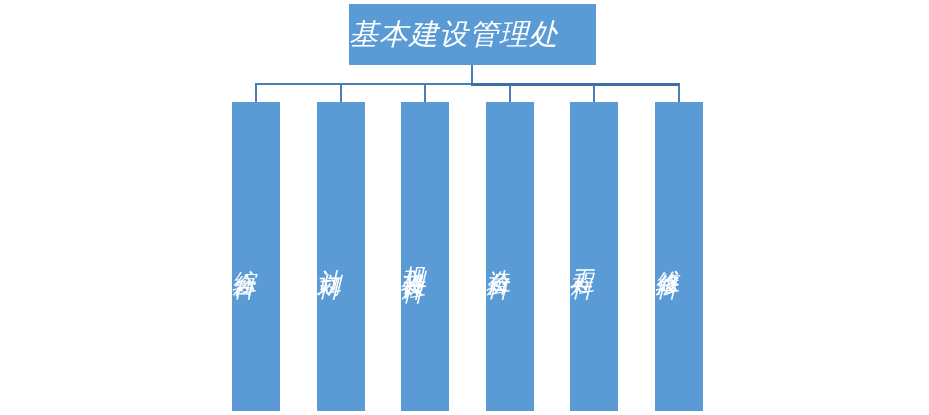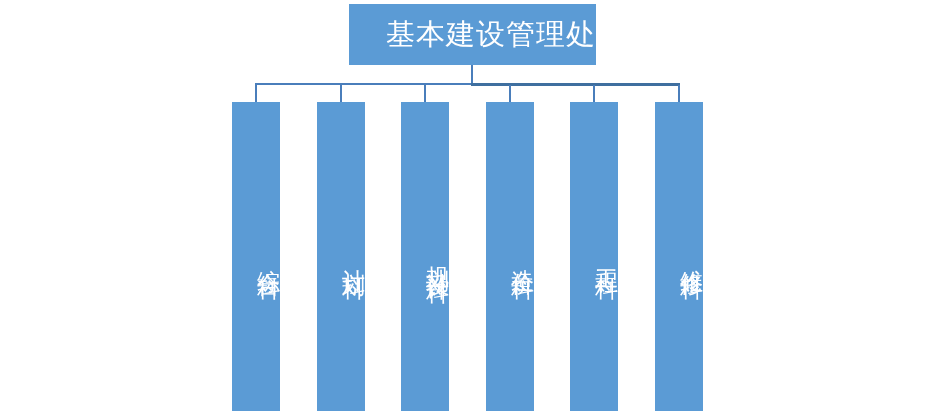--- a/index.html
+++ b/index.html
@@ -14,22 +14,23 @@
     background: var(--background, #ffffff);
     overflow: hidden;
     font-family: "Liberation Sans", sans-serif;
   }
   .node {
     position: absolute;
     background: var(--node-fill, #5b9bd5);
     color: var(--node-text, #ffffff);
     display: flex;
     align-items: center;
-    justify-content: flex-end;
+    justify-content: flex-start;
     box-sizing: border-box;
+    font-style: italic;
   }
   .root-node {
     left: 349px;
     top: 4px;
     width: 247px;
     height: 61px;
     font-size: 29px;
     letter-spacing: 1px;
     white-space: nowrap;
   }

